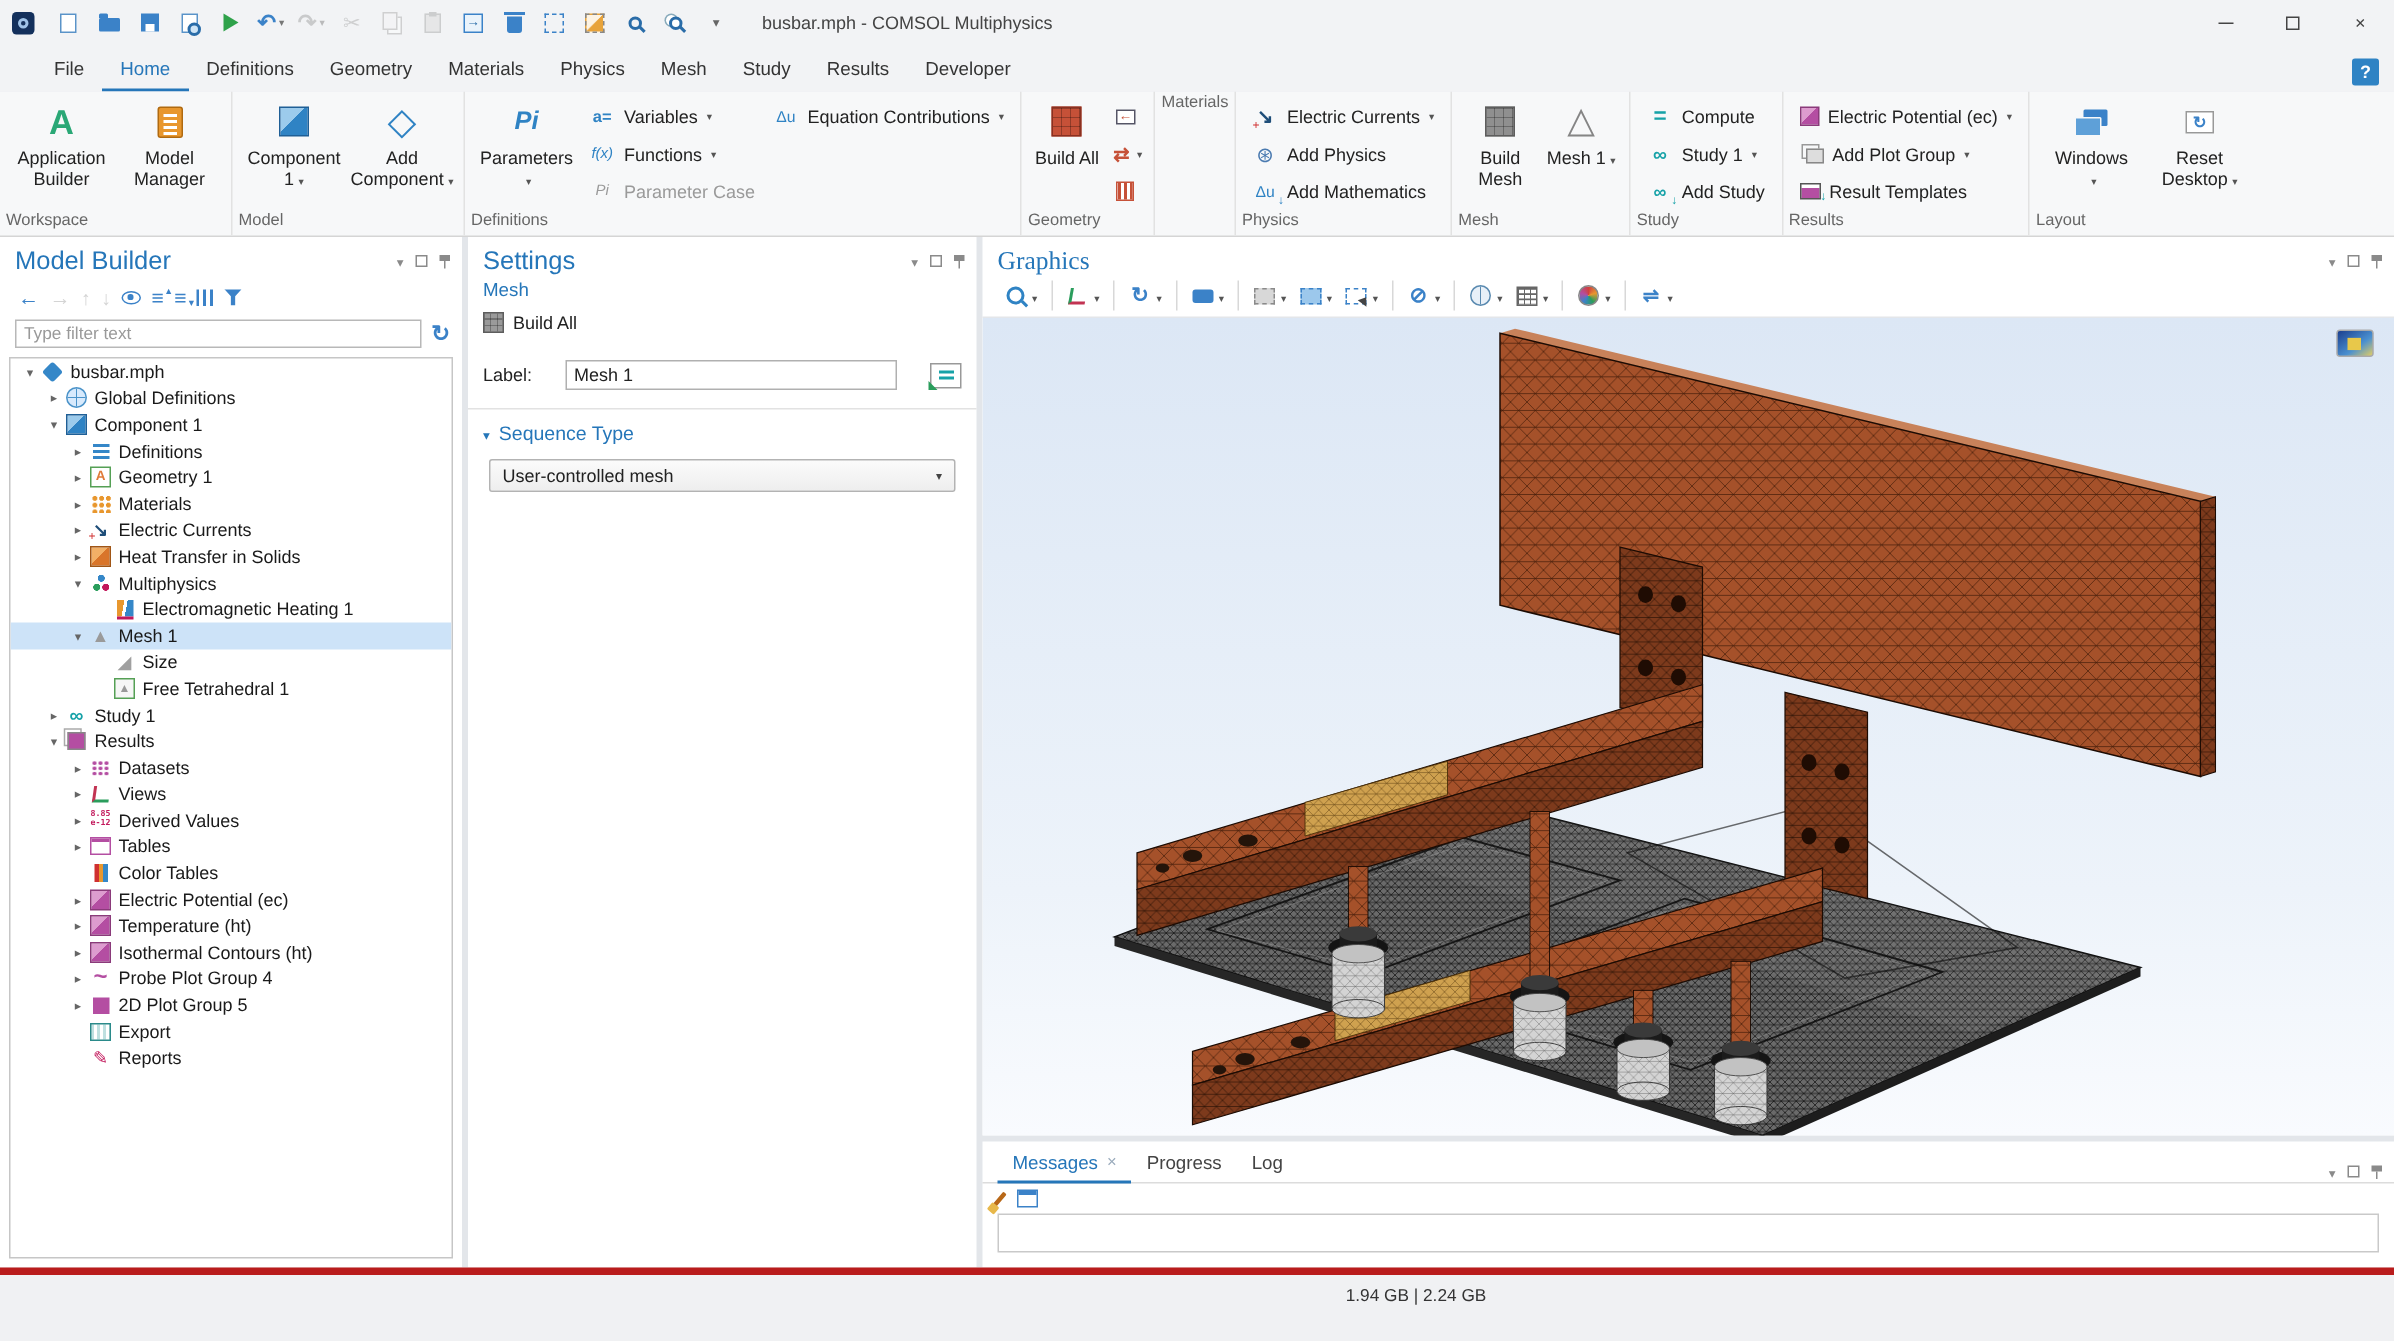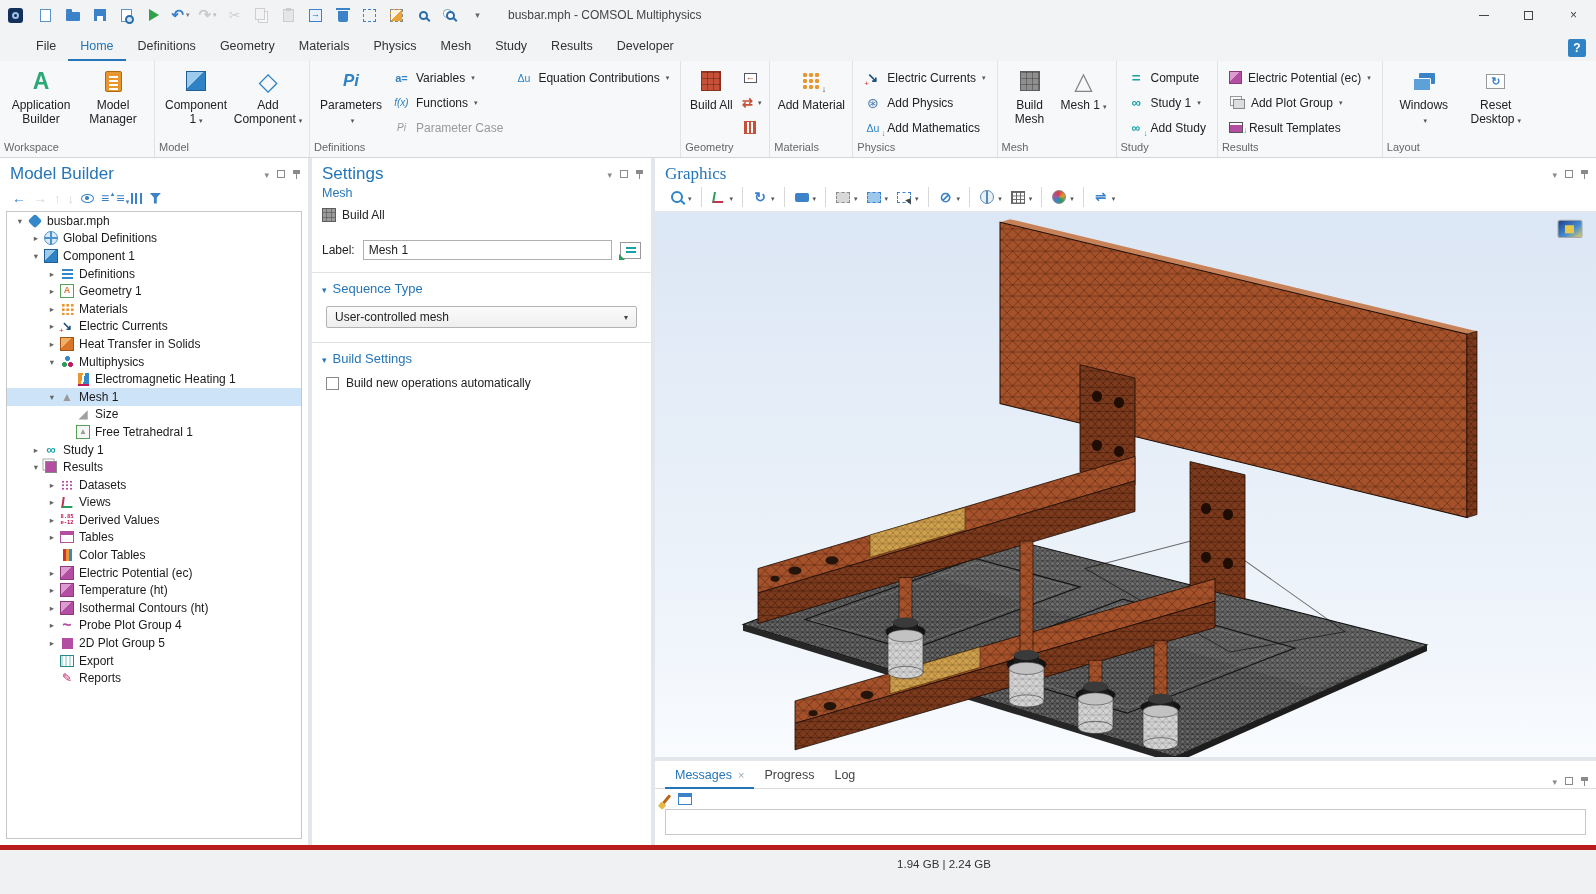--- a/index.html
+++ b/index.html
@@ -179,21 +179,21 @@
   .ti-probe::before { content:"~"; color:#b44ea2; font-weight:bold; font-size:16px; line-height:10px; }
   .ti-plot2d::before { content:""; width:11px; height:11px; background:#b44ea2; }
   .ti-export::before { content:""; width:12px; height:10px; border:1px solid #2a8a8a; background:repeating-linear-gradient(90deg,#bfe0e0 0 2px,#fff 2px 4px); }
   .ti-reports::before { content:"✎"; color:#c2185b; font-size:12px; }
 
   
   .settings { width:339px; flex:none; }
   .set-sub { color:#2576b9; font-size:12.5px; padding:0 10px; }
   .set-buildall { display:flex; align-items:center; gap:6px; padding:8px 10px 4px; font-size:12px; }
   .ic-buildall-sm { width:14px; height:14px; border:1px solid #5d5d5d; background-color:#9a9a9a; background-image:repeating-linear-gradient(0deg,transparent 0 3.5px,#00000044 3.5px 4.5px),repeating-linear-gradient(90deg,transparent 0 3.5px,#00000044 3.5px 4.5px); }
-  .label-row { display:flex; align-items:center; gap:8px; padding:14px 10px 12px; }
+  .label-row { display:flex; align-items:center; gap:22px; padding:14px 10px 12px; }
   .label-row input { flex:1; height:20px; border:1px solid #b0b0b0; font-size:12px; padding:0 5px; font-family:"Liberation Sans",sans-serif; color:#222; }
   .side-btn { width:21px; height:17px; border:1px solid #999; background:#fff; position:relative; background-image:linear-gradient(#17a2a8 0 0),linear-gradient(#17a2a8 0 0); background-size:10px 2px; background-repeat:no-repeat; background-position:5px 4px,5px 8px; }
   .side-btn::before { content:""; position:absolute; left:-2px; bottom:-2px; width:0; height:0; border-left:6px solid #2a9d5c; border-top:6px solid transparent; }
   .set-section { border-top:1px solid #e2e2e2; padding:8px 10px 6px; }
   .sec-head { display:flex; align-items:center; gap:6px; color:#2576b9; font-size:13px; }
   .sec-caret::before { content:"▾"; color:#2576b9; font-size:9px; }
   .dropdown { margin:10px 4px 8px; height:22px; background:linear-gradient(#fbfbfb,#eeeeee); border:1px solid #b3b3b3; border-radius:2px; display:flex; align-items:center; padding:0 8px; font-size:12px; color:#222; }
   .dropdown .dd-caret { margin-left:auto; font-size:8px; color:#444; }
   .chk-row { display:flex; align-items:center; gap:7px; padding:10px 4px 6px; font-size:12px; }
   .chk { width:13px; height:13px; border:1px solid #8a8a8a; background:#fff; flex:none; }
@@ -436,28 +436,20 @@
             </div>
           <div class="riconbtn">
               <span class="rsic rs-virtual"></span>
             </div>
         </div>
       </div>
       <div class="rgl">Geometry</div>
     </div>
 
     <div class="rgroup">
-      <div class="ritems">
-        <div class="rbig">
-          <span class="rbicon">
-              <span class="ri-addmaterial"></span>
-            </span>
-          <span class="rbl">Add Material</span>
-        </div>
-      </div>
       <div class="rgl">Materials</div>
     </div>
 
     <div class="rgroup">
       <div class="ritems">
         <div class="rcol">
           <div class="rsmall hascaret">
             <span class="rsic rs-eccur"></span>
             <span>Electric Currents</span>
           </div>
@@ -584,20 +576,24 @@
           <span class="mtb caret">
             <span class="mic mi-collapse"></span>
           </span>
           <span class="mtb caret">
             <span class="mic mi-cols"></span>
           </span>
           <span class="mtb caret">
             <span class="mic mi-filter"></span>
           </span>
         </div>
+      <div class="mb-filter">
+        <input type="text" placeholder="Type filter text" style="">
+        <button class="refresh-btn">↻</button>
+      </div>
       <div class="tree-box">
           <div class="tree-row" style="padding-left: 6px;">
     <span class="tree-exp">▾</span>
     <span class="tic ti-mph"></span>
     <span class="tree-label">busbar.mph</span>
   </div>
           <div class="tree-row" style="padding-left: 22px;">
     <span class="tree-exp">▸</span>
     <span class="tic ti-globe"></span>
     <span class="tree-label">Global Definitions</span>
@@ -750,30 +746,20 @@
         <span class="side-btn"></span>
       </div>
       <div class="set-section">
         <div class="sec-head">
           <span class="sec-caret"></span>
           <span>Sequence Type</span>
         </div>
         <div class="dropdown">
           <span>User-controlled mesh</span>
           <span class="dd-caret">▾</span>
-        </div>
-      </div>
-      <div class="set-section" style="flex:1">
-        <div class="sec-head">
-          <span class="sec-caret"></span>
-          <span>Build Settings</span>
-        </div>
-        <div class="chk-row">
-          <span class="chk"></span>
-          <span>Build new operations automatically</span>
         </div>
       </div>
     </section>
 
     <div class="gcol">
       <section class="panel graphics">
         <div class="panel-head">
           <span class="panel-title">Graphics</span>
           <span class="head-icons">
             <span class="ph-caret"></span>

